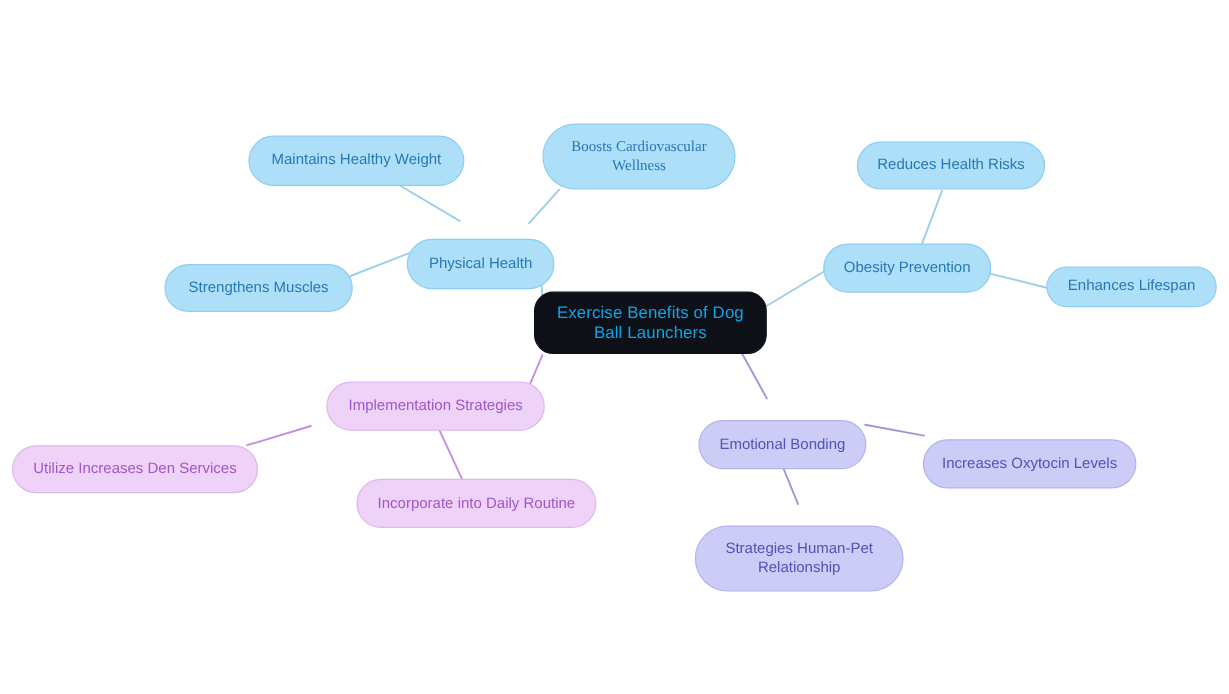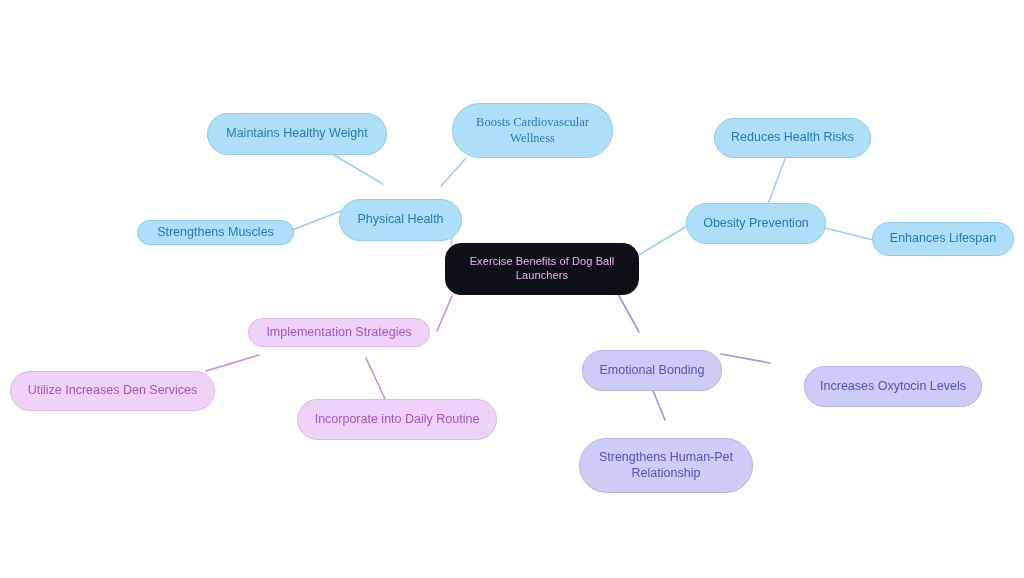--- a/index.html
+++ b/index.html
@@ -40,22 +40,22 @@
     border-style: solid;
     border-width: 1px;
     line-height: 1.25;
     padding: 4px 12px;
     white-space: pre-line;
   }
   .node.root {
     border-radius: 16px;
     background: #0d1117;
     border-color: #0d1117;
-    color: #f0abfc;
-    font-size: 11px;
+    color: #0ea5e9;
+    font-size: 14px;
     letter-spacing: 0.1px;
   }
   .node.blue {
     background: #ade0f8;
     border-color: #8ecdf0;
     color: #2878b8;
     font-size: 12.5px;
   }
   .node.periwinkle {
     background: #ccccf6;
@@ -87,23 +87,23 @@
       <line x1="721" y1="354" x2="770" y2="363" stroke="#9a9ad8" stroke-width="1.6" stroke-linecap="round"></line>
       <line x1="645" y1="371" x2="665" y2="420" stroke="#9a9ad8" stroke-width="1.6" stroke-linecap="round"></line>
       <line x1="452" y1="296" x2="437" y2="331" stroke="#c58fe0" stroke-width="1.6" stroke-linecap="round"></line>
       <line x1="259" y1="355" x2="206" y2="371" stroke="#c58fe0" stroke-width="1.6" stroke-linecap="round"></line>
       <line x1="366" y1="358" x2="385" y2="399" stroke="#c58fe0" stroke-width="1.6" stroke-linecap="round"></line>
     </svg>
 <div class="node root" style="left: 445px; top: 243px; width: 194px; height: 52px;"><span>Exercise Benefits of Dog Ball Launchers</span></div>
     <div class="node blue" style="left: 339px; top: 182px; width: 123px; height: 42px; margin-top: 17px;"><span>Physical Health</span></div>
     <div class="node blue" style="left: 207px; top: 113px; width: 180px; height: 42px;"><span>Maintains Healthy Weight</span></div>
     <div class="node blue" style="left: 452px; top: 103px; width: 161px; height: 55px; font-family: Liberation Serif, serif;"><span>Boosts Cardiovascular Wellness</span></div>
-    <div class="node blue" style="left: 137px; top: 220px; width: 157px; height: 25px; text-align: right;"><span>Strengthens Muscles</span></div>
+    <div class="node blue" style="left: 137px; top: 220px; width: 157px; height: 40px; text-align: right;"><span>Strengthens Muscles</span></div>
     <div class="node blue" style="left: 686px; top: 203px; width: 140px; height: 41px;"><span>Obesity Prevention</span></div>
     <div class="node blue" style="left: 714px; top: 118px; width: 157px; height: 40px;"><span>Reduces Health Risks</span></div>
     <div class="node blue" style="left: 872px; top: 222px; width: 142px; height: 34px;"><span>Enhances Lifespan</span></div>
     <div class="node periwinkle" style="left: 582px; top: 331px; width: 140px; height: 41px;"><span>Emotional Bonding</span></div>
-    <div class="node periwinkle" style="left: 804px; top: 347px; width: 178px; height: 41px; text-align: right;"><span>Increases Oxytocin Levels</span></div>
-    <div class="node periwinkle" style="left: 579px; top: 419px; width: 174px; height: 55px;"><span>Strengthens Human-Pet Relationship</span></div>
-    <div class="node pink" style="left: 248px; top: 318px; width: 182px; height: 29px;"><span>Implementation Strategies</span></div>
+    <div class="node periwinkle" style="left: 769px; top: 347px; width: 178px; height: 41px; text-align: right;"><span>Increases Oxytocin Levels</span></div>
+    <div class="node periwinkle" style="left: 579px; top: 419px; width: 174px; height: 55px;"><span>Strategies Human-Pet Relationship</span></div>
+    <div class="node pink" style="left: 272px; top: 318px; width: 182px; height: 41px;"><span>Implementation Strategies</span></div>
     <div class="node pink" style="left: 10px; top: 371px; width: 205px; height: 40px;"><span>Utilize Increases Den Services</span></div>
     <div class="node pink" style="left: 297px; top: 399px; width: 200px; height: 41px;"><span>Incorporate into Daily Routine</span></div>
   </div>
 
 </body></html>

